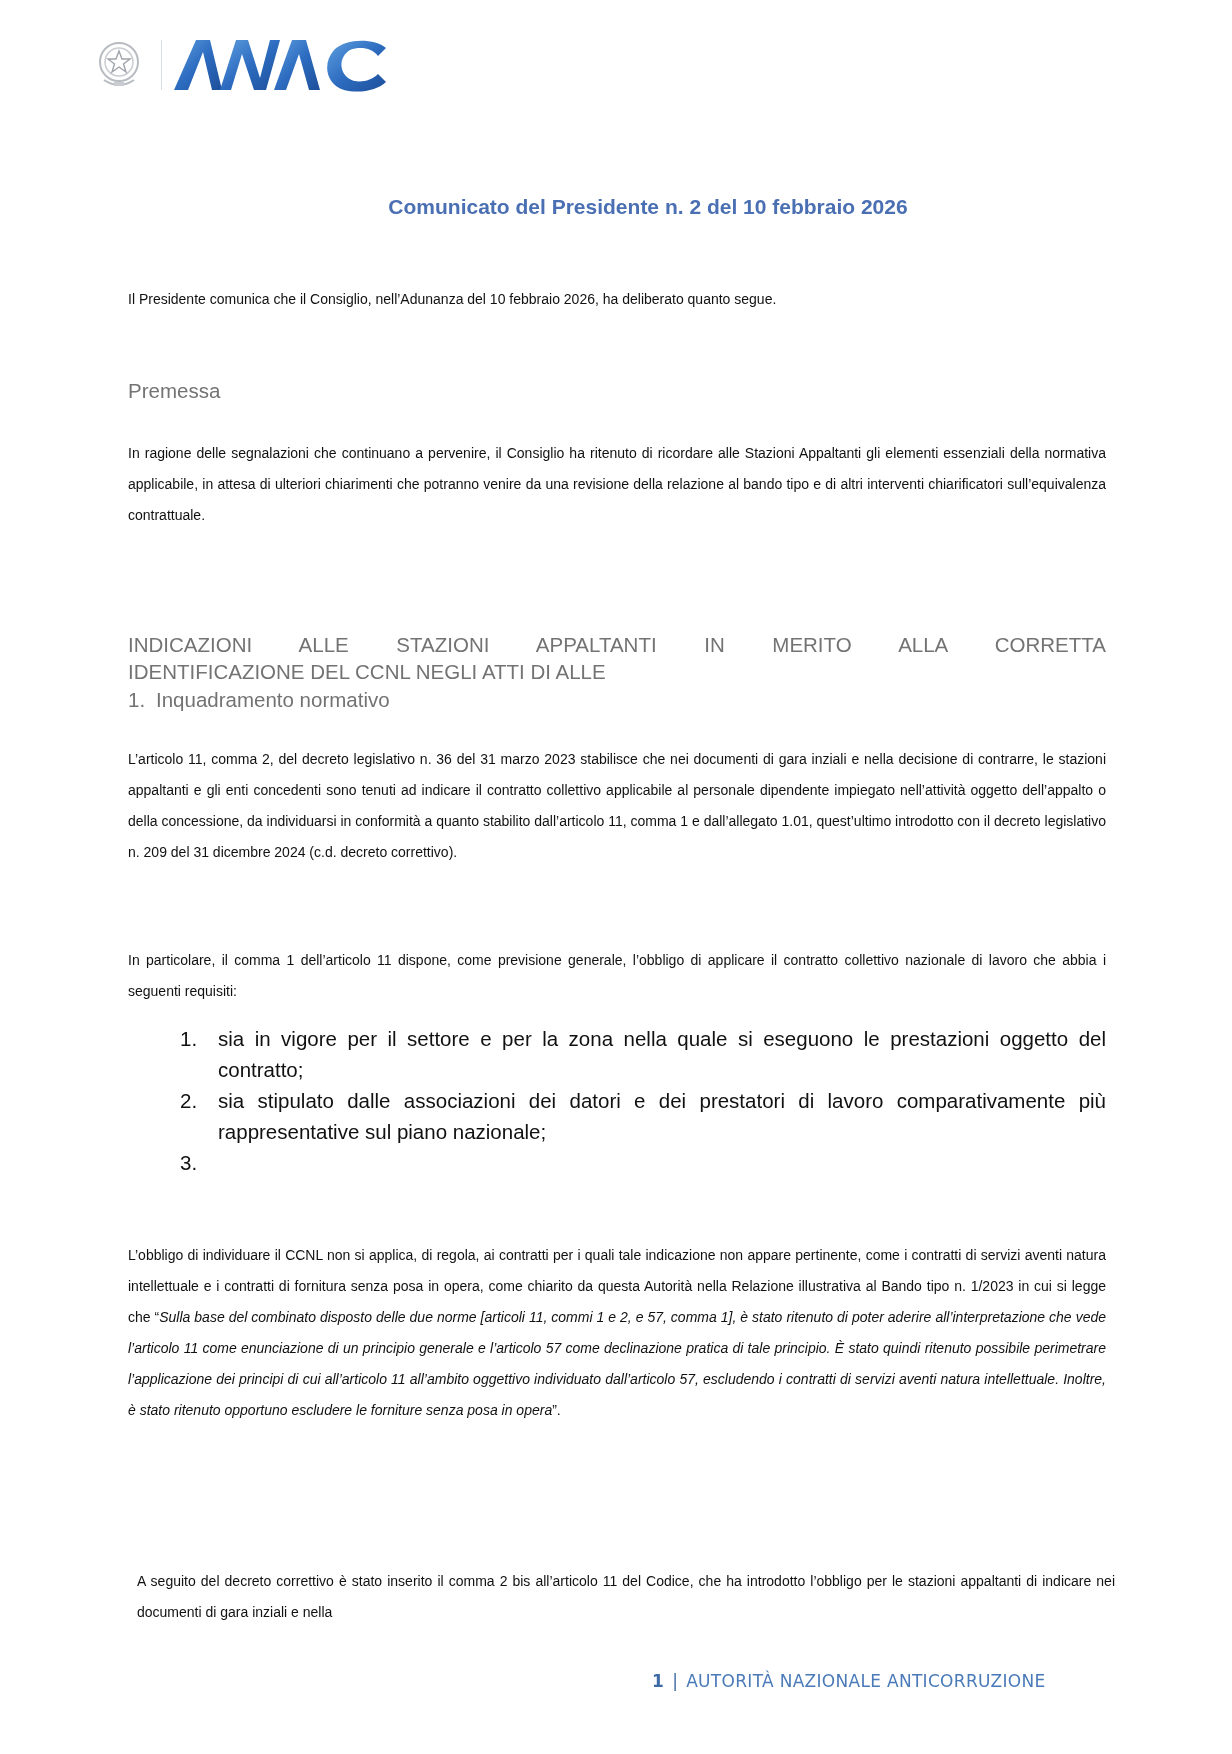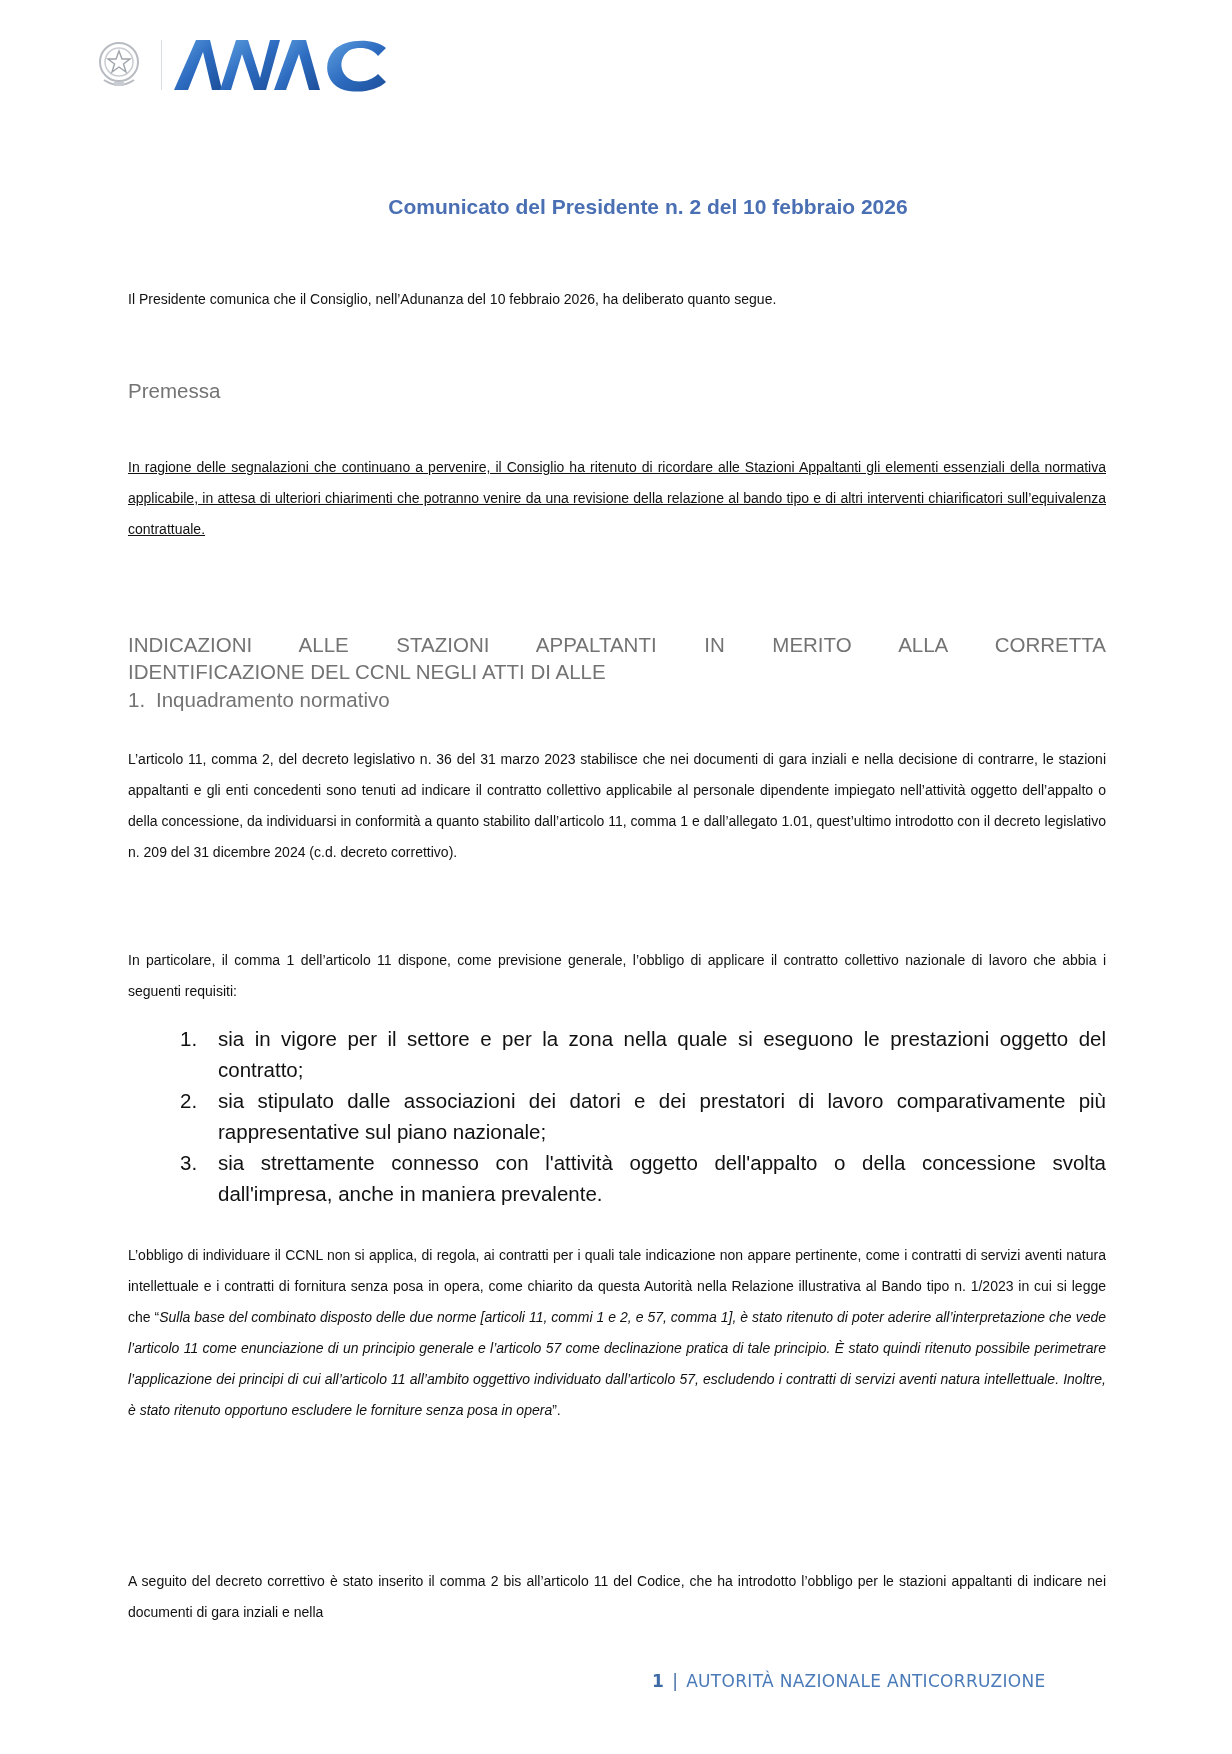--- a/index.html
+++ b/index.html
@@ -15,21 +15,21 @@
   .org-name div { white-space: nowrap; }
 
   .title { position: absolute; left: 0; width: 1232px; top: 195px; text-align: center; font-size: 21px; font-weight: bold; color: #4a6fb3; margin-left: 32px; }
 
   .content { position: absolute; left: 128px; width: 978px; top: 0; }
   p, .block { margin: 0; }
   .body-text { font-size: 14px; line-height: 31px; text-align: justify; }
   .intro { position: absolute; top: 284px; }
   .h-blue { color: #737373; font-size: 20.5px; line-height: 27px; }
   .premessa { position: absolute; top: 377px; }
-  .par1 { position: absolute; top: 452px; text-decoration: underline; }
+  .par1 { position: absolute; top: 438px; }
   .h-upper { position: absolute; top: 631px; text-align: justify; text-align-last: left; }
   .h-upper .line1 { text-align-last: justify; display: block; }
   .h-num { position: absolute; top: 686px; }
   .h-num .num { display: inline-block; width: 28px; }
   .par2 { position: absolute; top: 744px; }
   .par3 { position: absolute; top: 945px; }
   .list { position: absolute; top: 1023px; left: 52px; width: 926px; margin: 0; padding: 0; list-style: none; }
   .list li { position: relative; padding-left: 38px; font-size: 20.5px; line-height: 31px; text-align: justify; }
   .list li .lnum { position: absolute; left: 0; top: 0; }
   .par4 { position: absolute; top: 1240px; }
@@ -85,23 +85,23 @@
     <span class="num">1.</span><span>Inquadramento normativo</span>
   </div>
 
   <p class="body-text par2" style="width:978px;">L’articolo 11, comma 2, del decreto legislativo n. 36 del 31 marzo 2023 stabilisce che nei documenti di gara inziali e nella decisione di contrarre, le stazioni appaltanti e gli enti concedenti sono tenuti ad indicare il contratto collettivo applicabile al personale dipendente impiegato nell’attività oggetto dell’appalto o della concessione, da individuarsi in conformità a quanto stabilito dall’articolo 11, comma 1 e dall’allegato 1.01, quest’ultimo introdotto con il decreto legislativo n. 209 del 31 dicembre 2024 (c.d. decreto correttivo).</p>
 
   <p class="body-text par3" style="width:978px;">In particolare, il comma 1 dell’articolo 11 dispone, come previsione generale, l’obbligo di applicare il contratto collettivo nazionale di lavoro che abbia i seguenti requisiti:</p>
 
   <ol class="list">
     <li><span class="lnum">1.</span><span>sia in vigore per il settore e per la zona nella quale si eseguono le prestazioni oggetto del contratto;</span></li>
     <li><span class="lnum">2.</span><span>sia stipulato dalle associazioni dei datori e dei prestatori di lavoro comparativamente più rappresentative sul piano nazionale;</span></li>
-    <li><span class="lnum">3.</span><span>sia strettamente connesso con l'attività oggetto dell'appalto o della concessione svolta dall'impresa, anche in maniera prevalente.</span></li>
+    <li><span class="lnum">3.</span></li>
   </ol>
 
   <p class="body-text par4" style="width:978px;"><span>L’obbligo di individuare il CCNL non si applica, di regola, ai contratti per i quali tale indicazione non appare pertinente, come i contratti di servizi aventi natura intellettuale e i contratti di fornitura senza posa in opera, come chiarito da questa Autorità nella Relazione illustrativa al Bando tipo n. 1/2023 in cui si legge che “</span><em>Sulla base del combinato disposto delle due norme [articoli 11, commi 1 e 2, e 57, comma 1], è stato ritenuto di poter aderire all’interpretazione che vede l’articolo 11 come enunciazione di un principio generale e l’articolo 57 come declinazione pratica di tale principio. È stato quindi ritenuto possibile perimetrare l’applicazione dei principi di cui all’articolo 11 all’ambito oggettivo individuato dall’articolo 57, escludendo i contratti di servizi aventi natura intellettuale. Inoltre, è stato ritenuto opportuno escludere le forniture senza posa in opera</em><span>”.</span></p>
 
-  <p class="body-text par5" style="width:978px;">A seguito del decreto correttivo è stato inserito il comma 2 bis all’articolo 11 del Codice, che ha introdotto l’obbligo per le stazioni appaltanti di indicare nei documenti di gara inziali e nella</p>
+  <p class="body-text par5" style="width:978px;margin-left:9px;">A seguito del decreto correttivo è stato inserito il comma 2 bis all’articolo 11 del Codice, che ha introdotto l’obbligo per le stazioni appaltanti di indicare nei documenti di gara inziali e nella</p>
 </div>
 
 <div class="footer">
   <span class="pg">1</span><span class="sep">|</span><span>AUTORITÀ NAZIONALE ANTICORRUZIONE</span>
 </div>
 
 </body></html>

